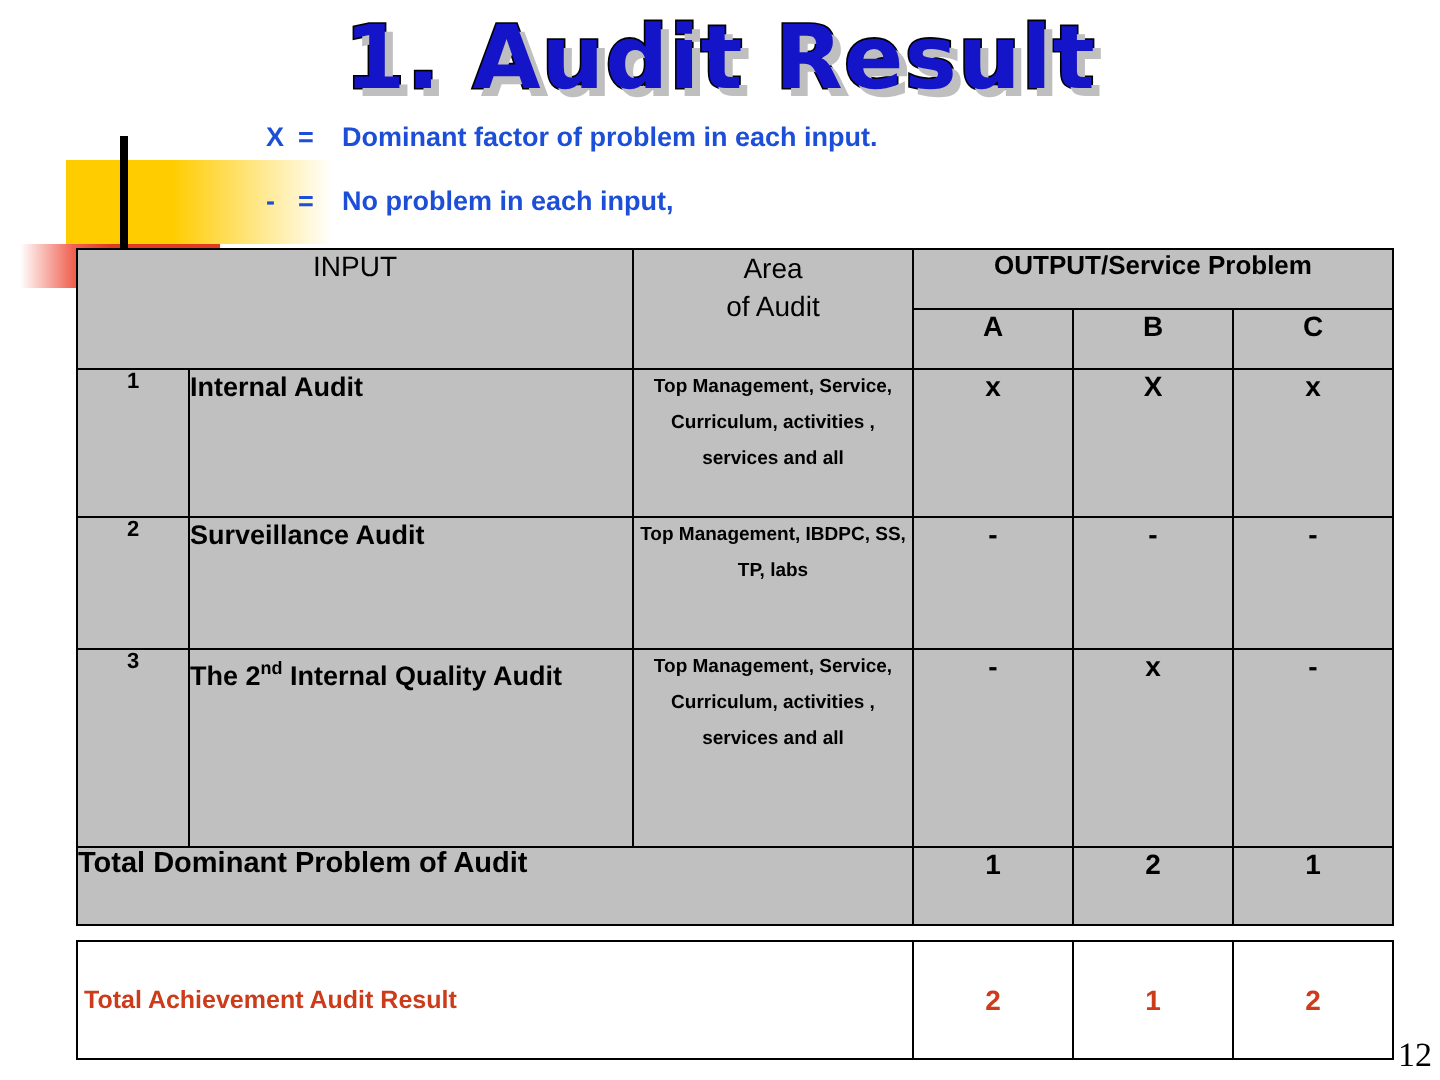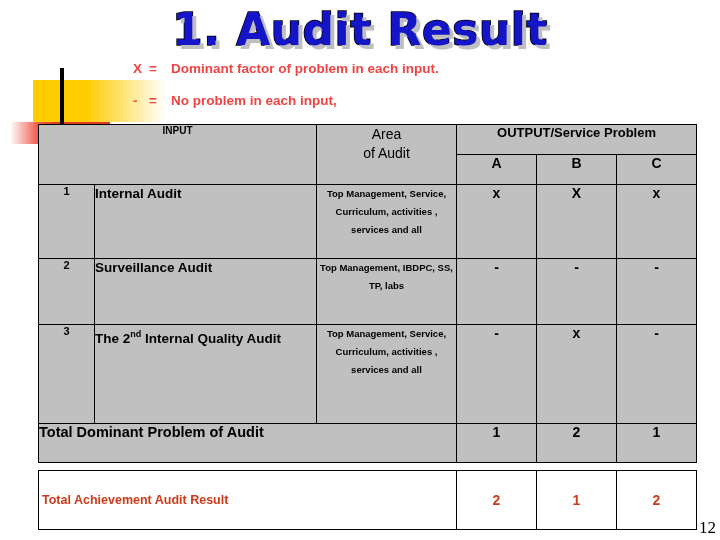--- a/index.html
+++ b/index.html
@@ -56,21 +56,21 @@
     text-shadow: 4px 4px 0 #BFBFBF;
     line-height: 52px;
     white-space: nowrap;
   }
 
   
   .legend-line {
     position: absolute;
     font-size: 13.5px;
     font-weight: bold;
-    color: #ef4444;
+    color: #1d4ed8;
     white-space: nowrap;
   }
   #legend1 { left: 133px; top: 61px; }
   #legend2 { left: 133px; top: 93px; }
   .lg-sym { display: inline-block; width: 16px; }
   .lg-eq  { display: inline-block; width: 22px; }
 
   
   #audit-table {
     position: absolute;
@@ -86,21 +86,21 @@
     padding: 0;
     vertical-align: top;
     color: #000000;
   }
   .col-no    { width: 56px; }
   .col-input { width: 222px; }
   .col-area  { width: 140px; }
   .col-abc   { width: 80px; }
 
   th.h-input {
-    font-size: 10px; font-weight: bold; text-align: center;
+    font-size: 14px; font-weight: normal; text-align: center;
     vertical-align: top; padding-top: 7px; margin-top: 28px;
   }
   th.h-area {
     font-size: 14px; font-weight: normal; 
     vertical-align: top; padding-top: 7px; line-height: 19px;
   }
   th.h-output {
     font-size: 13px; font-weight: bold; text-align: center;
     height: 29px; vertical-align: middle;
   }

